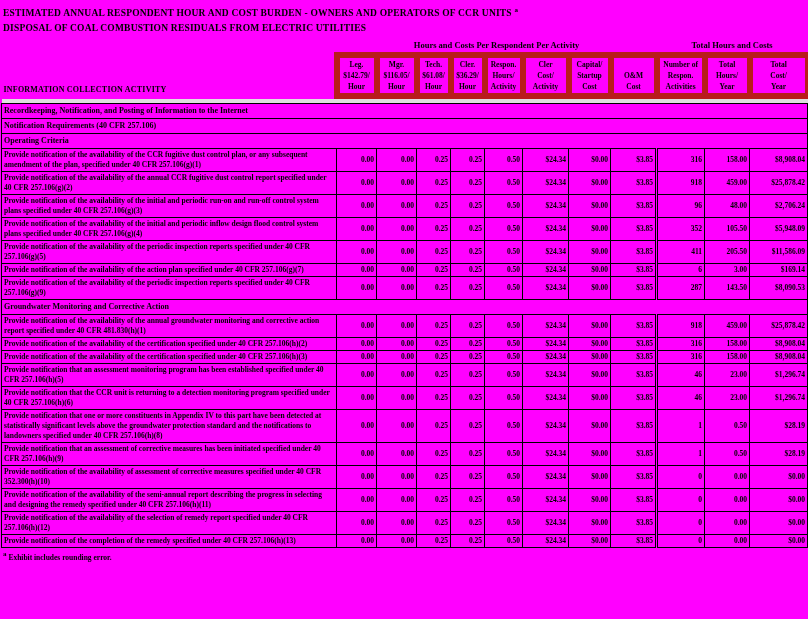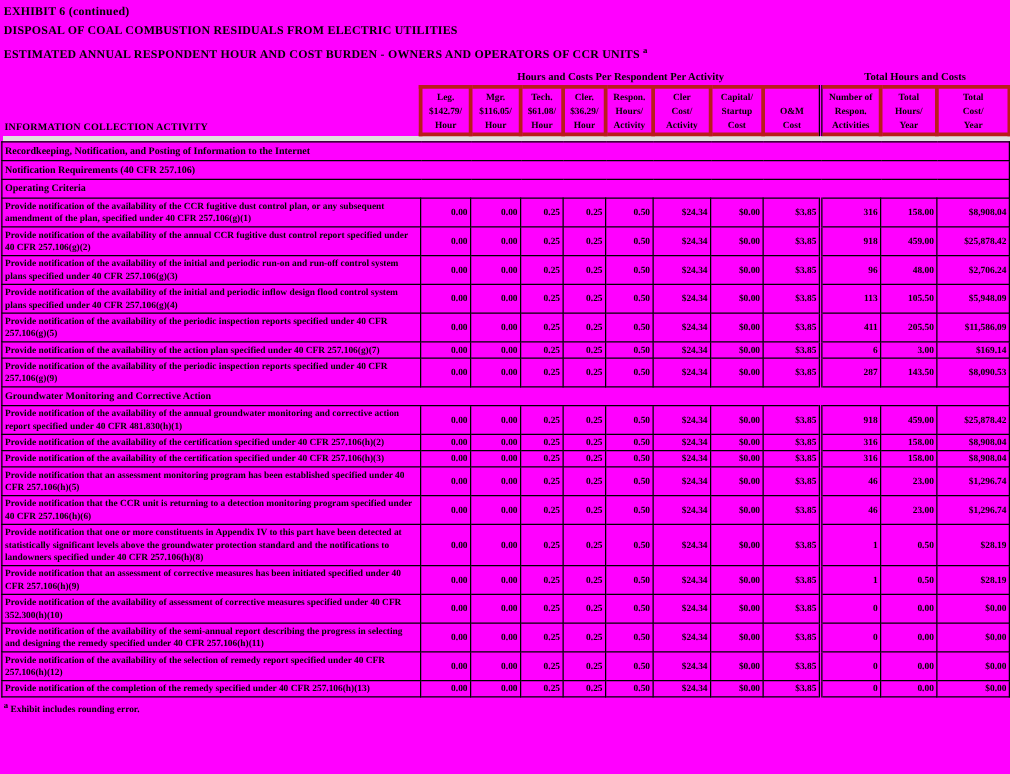--- a/index.html
+++ b/index.html
@@ -8,37 +8,36 @@
     background:#FF00FF;color:#000;
     font-family:"Liberation Serif",serif;font-weight:700;
   }
   .titles{padding:3px 0 0 3px;}
   .titles div{font-size:9.5px;line-height:15px;letter-spacing:.2px;white-space:nowrap;}
   sup{font-size:7px;}
   table{border-collapse:collapse;table-layout:fixed;width:806px;margin:3px 1px 0 1px;}
   td{font-size:7.5px;line-height:10px;padding:1px 2px;vertical-align:top;overflow:hidden;word-wrap:break-word;}
   .b{border:1px solid #000;}
   .grp{border:none;text-align:center;font-size:8.5px;line-height:13px;padding:0;}
-  .hdr{border:3px solid #b91c1c;text-align:center;font-size:7.5px;line-height:11px;padding:1px 0;vertical-align:top;}
+  .hdr{border:6px solid #b91c1c;text-align:center;font-size:7.5px;line-height:11px;padding:1px 0;vertical-align:top;}
   .hdr div{min-height:11px;}
   .ica{border:none;vertical-align:bottom;font-size:8px;letter-spacing:.2px;white-space:nowrap;padding-left:2px;}
   .spacer td{background:#E0E0E0;border:none;height:4px;padding:0;line-height:4px;font-size:1px;}
   .sec{font-size:8px;line-height:12px;padding:1px 2px;}
   .num{text-align:right;vertical-align:middle;white-space:nowrap;}
   .desc{text-align:left;}
   .gapL{border-left:3px double #000;}
   .footnote{font-size:7.5px;padding:2px 0 0 3px;}
 </style>
 </head>
 <body>
 
 <div class="titles">
-  <div>EXHIBIT 6 (continued)</div>
+  <div><span>ESTIMATED ANNUAL RESPONDENT HOUR AND COST BURDEN - OWNERS AND OPERATORS OF CCR UNITS</span>&nbsp;<sup>a</sup></div>
   <div>DISPOSAL OF COAL COMBUSTION RESIDUALS FROM ELECTRIC UTILITIES</div>
-  <div><span>ESTIMATED ANNUAL RESPONDENT HOUR AND COST BURDEN - OWNERS AND OPERATORS OF CCR UNITS</span>&nbsp;<sup>a</sup></div>
 </div>
 
 <table>
   <colgroup>
     <col style="width:335px">
       <col style="width:40px">
       <col style="width:40px">
       <col style="width:34px">
     <col style="width:34px">
       <col style="width:38px">
@@ -171,21 +170,21 @@
       <tr>
         <td class="b desc">Provide notification of the availability of the initial and periodic inflow design flood control system plans specified under 40 CFR 257.106(g)(4)</td>
         <td class="b num">0.00</td>
         <td class="b num">0.00</td>
         <td class="b num">0.25</td>
         <td class="b num">0.25</td>
         <td class="b num">0.50</td>
         <td class="b num">$24.34</td>
         <td class="b num">$0.00</td>
         <td class="b num">$3.85</td>
-        <td class="b num gapL">113</td>
+        <td class="b num gapL">352</td>
         <td class="b num">105.50</td>
         <td class="b num">$5,948.09</td>
       </tr>
       <tr>
         <td class="b desc">Provide notification of the availability of the periodic inspection reports specified under 40 CFR 257.106(g)(5)</td>
         <td class="b num">0.00</td>
         <td class="b num">0.00</td>
         <td class="b num">0.25</td>
         <td class="b num">0.25</td>
         <td class="b num">0.50</td>

